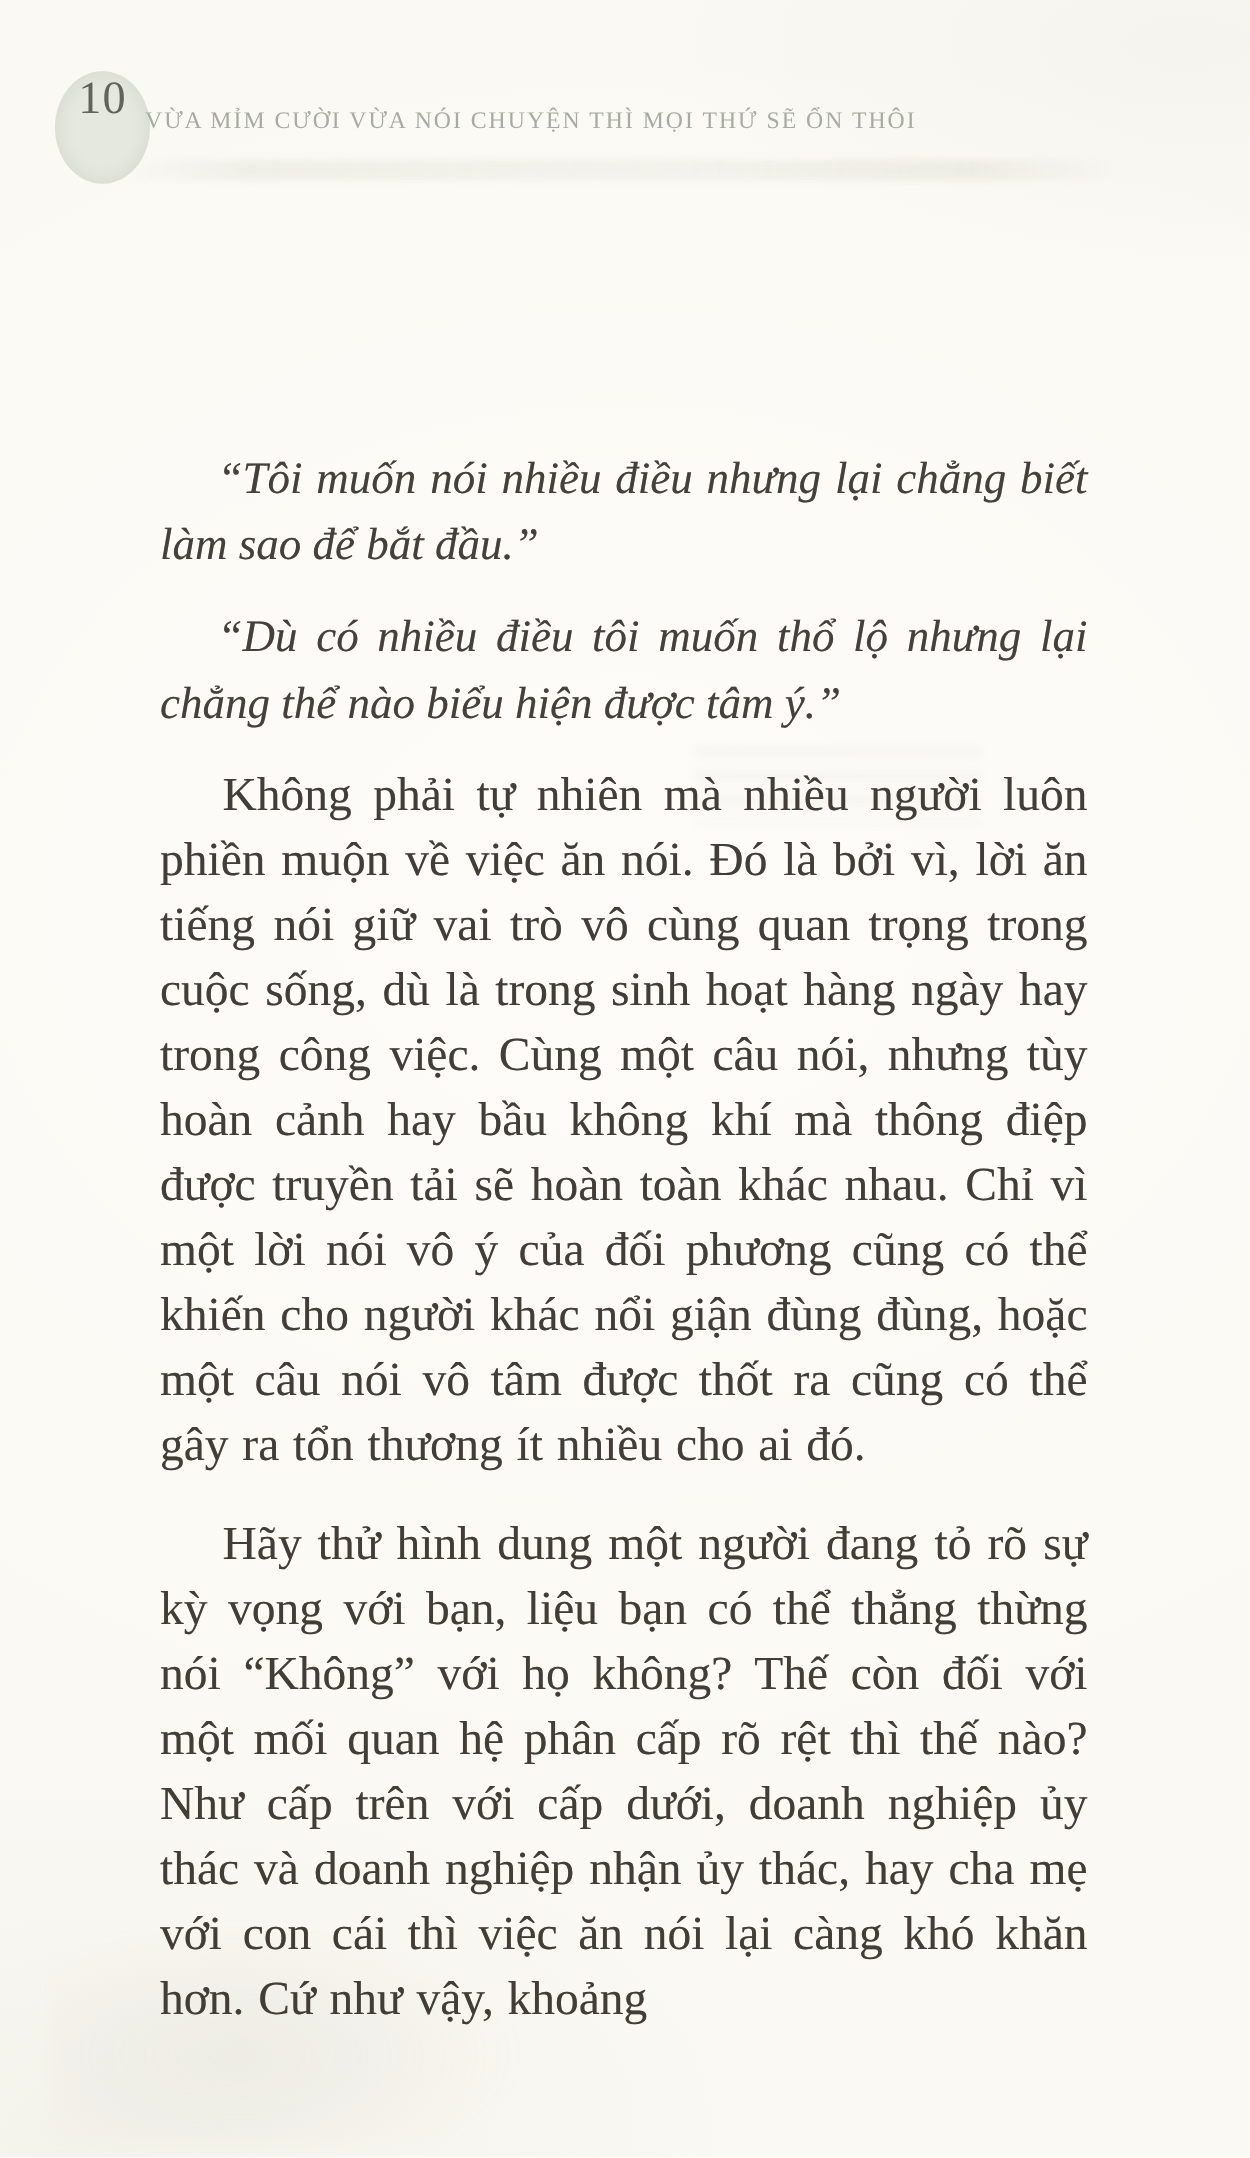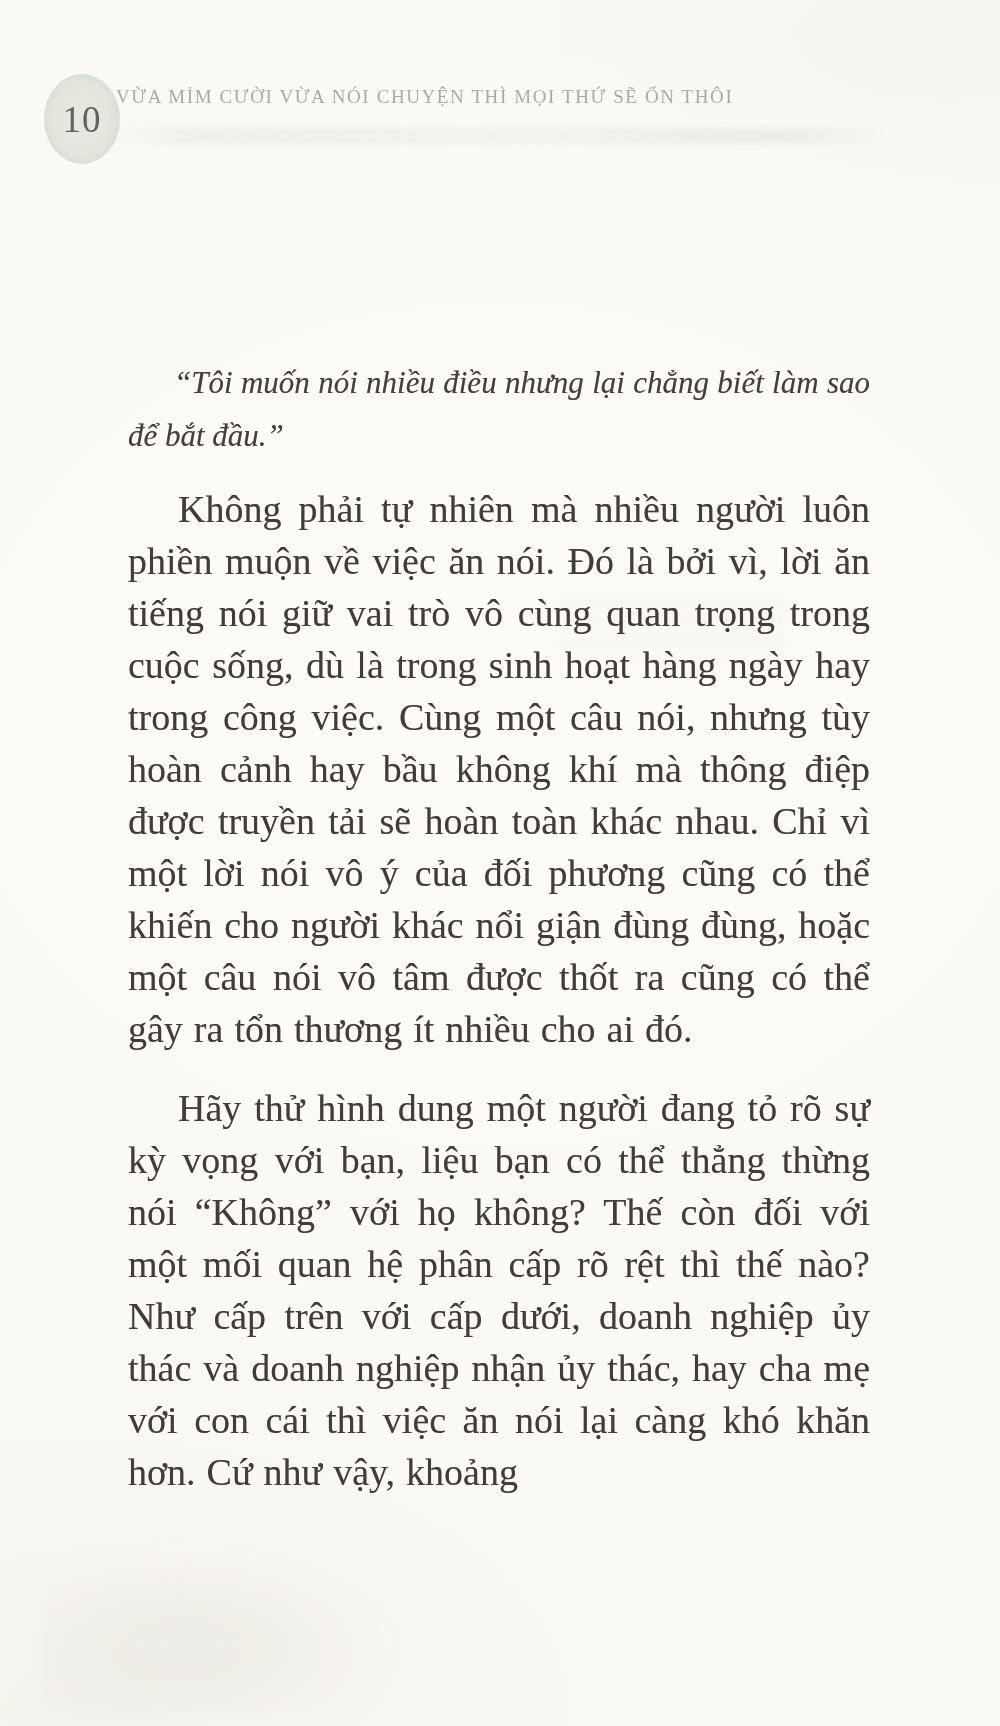--- a/index.html
+++ b/index.html
@@ -25,28 +25,28 @@
 
   
   .page-header {
     position: absolute;
     top: 0; left: 0; right: 0;
     height: 170px;
   }
   .page-number-badge {
     position: absolute;
     left: 44px;
-    top: 74px;
+    top: 57px;
     width: 76px;
     height: 90px;
     background: #e4e8df;
     border-radius: 50%;
     box-shadow: inset 0 0 14px rgba(160,166,152,0.25);
     display: flex;
-    align-items: center;
+    align-items: flex-start;
     justify-content: center;
   }
   .page-number-badge span {
     font-size: 37px;
     color: #5f645c;
     letter-spacing: 1px;
   }
   .running-header {
     position: absolute;
     left: 116px;
@@ -78,21 +78,21 @@
   .content {
     position: absolute;
     top: 356px;
     left: 128px;
     width: 742px;
     text-align: justify;
   }
   .quote {
     margin: 0 0 21px 0;
     font-style: italic;
-    font-size: 31px;
+    font-size: 36px;
     line-height: 53px;
     text-indent: 46px;
     color: #45413a;
     text-shadow: 0 0 0.5px rgba(69,65,58,0.45);
   }
   .body-paragraph {
     margin: 0 0 27px 0;
     font-size: 38px;
     line-height: 52px;
     text-indent: 50px;
@@ -137,17 +137,18 @@
     </div>
     <div class="running-header">VỪA MỈM CƯỜI VỪA NÓI CHUYỆN THÌ MỌI THỨ SẼ ỔN THÔI</div>
     <div class="header-streak"></div>
   </header>
 
   <div class="showthrough-smudge"></div>
   <div class="bottom-mottle"></div>
 
   <main class="content">
     <p class="quote">“Tôi muốn nói nhiều điều nhưng lại chẳng biết làm sao để bắt đầu.”</p>
+    <p class="quote">“Dù có nhiều điều tôi muốn thổ lộ nhưng lại chẳng thể nào biểu hiện được tâm ý.”</p>
     <p class="body-paragraph">Không phải tự nhiên mà nhiều người luôn phiền muộn về việc ăn nói. Đó là bởi vì, lời ăn tiếng nói giữ vai trò vô cùng quan trọng trong cuộc sống, dù là trong sinh hoạt hàng ngày hay trong công việc. Cùng một câu nói, nhưng tùy hoàn cảnh hay bầu không khí mà thông điệp được truyền tải sẽ hoàn toàn khác nhau. Chỉ vì một lời nói vô ý của đối phương cũng có thể khiến cho người khác nổi giận đùng đùng, hoặc một câu nói vô tâm được thốt ra cũng có thể gây ra tổn thương ít nhiều cho ai đó.</p>
     <p class="body-paragraph">Hãy thử hình dung một người đang tỏ rõ sự kỳ vọng với bạn, liệu bạn có thể thẳng thừng nói “Không” với họ không? Thế còn đối với một mối quan hệ phân cấp rõ rệt thì thế nào? Như cấp trên với cấp dưới, doanh nghiệp ủy thác và doanh nghiệp nhận ủy thác, hay cha mẹ với con cái thì việc ăn nói lại càng khó khăn hơn. Cứ như vậy, khoảng</p>
   </main>
 
 </div>
 
 </body></html>

